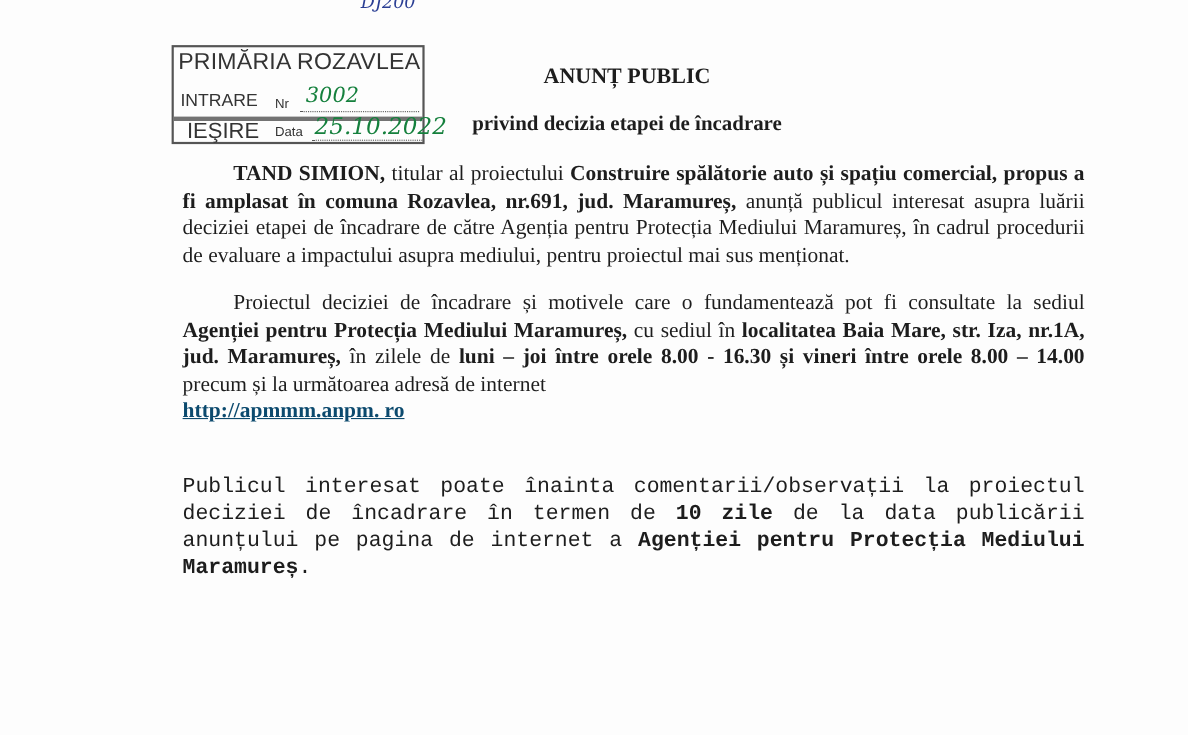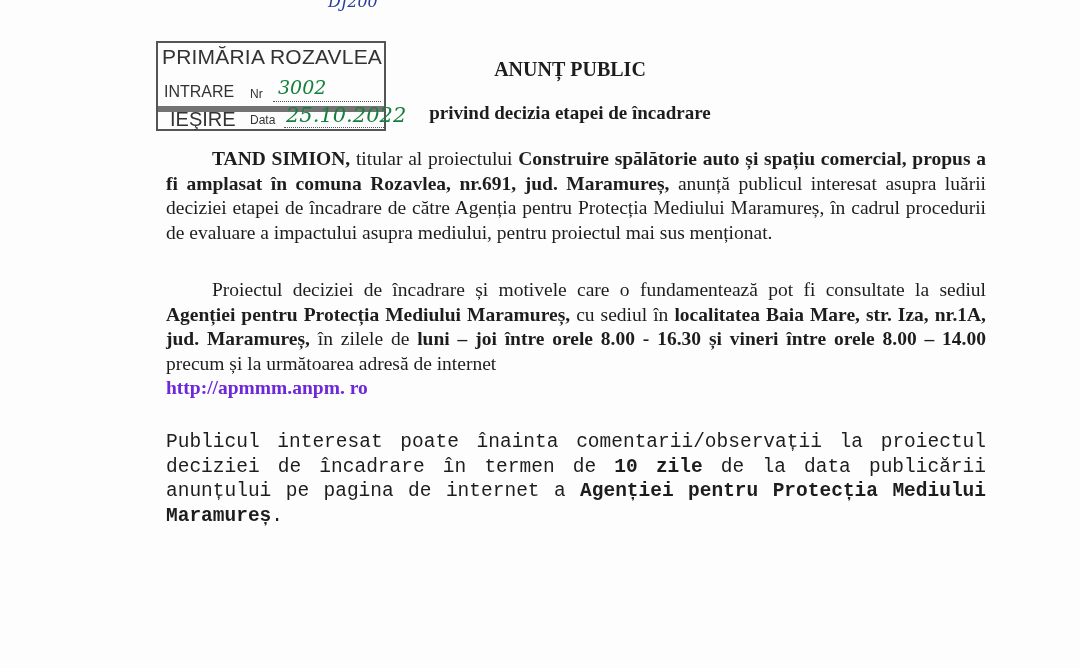--- a/index.html
+++ b/index.html
@@ -9,41 +9,41 @@
     font-family: "Liberation Serif", "DejaVu Serif", serif;
     color: #1d1d1d;
     position: relative;
   }
   .stamp {
     position: absolute; left: 156px; top: 4px; width: 230px; height: 90px;
     border: 2px solid #555; box-sizing: border-box;
     font-family: "Liberation Sans", sans-serif; color: #333; margin-top: 37px;
   }
   .stamp-title { position: absolute; left: 4px; top: 2px; font-size: 21px; letter-spacing: 0.2px; }
-  .stamp-row1 { position: absolute; left: 0; top: 38px; width: 100%; height: 25px; border-bottom: 6px solid #737373; }
+  .stamp-row1 { position: absolute; left: 0; top: 38px; width: 100%; height: 25px; border-bottom: 4px solid #737373; }
   .stamp-row2 { position: absolute; left: 0; top: 64px; width: 100%; height: 24px; }
   .stamp-lbl { position: absolute; left: 6px; top: 2px; font-size: 16px; }
   .stamp-lbl2 { position: absolute; left: 12px; top: 1px; font-size: 20px; }
   .stamp-sm { position: absolute; font-size: 12px; top: 6px; }
   .stamp-hand { position: absolute; font-family: "DejaVu Serif", serif; font-style: italic; color: #15803d; font-size: 19px; }
   .stamp-line { position: absolute; border-bottom: 1px dotted #555; }
   .handtop { position: absolute; left: 328px; top: -8px; font-family: "DejaVu Serif", serif; font-style: italic; color: #2b3f94; font-size: 16px; }
   .heading { position: absolute; left: 0; width: 1140px; text-align: center; font-weight: bold; }
   .h1 { top: 58px; font-size: 20px; }
   .h2 { top: 102px; font-size: 19px; left: 0; width: 1140px; }
   .para {
     position: absolute; left: 166px; width: 820px;
     font-size: 19.5px; line-height: 24.5px; text-align: justify;
   }
   .para b { font-weight: bold; }
   .indent { text-indent: 46px; }
   .p1 { top: 147px; }
-  .p2 { top: 278px; }
+  .p2 { top: 264px; }
   .p3 { top: 406px; font-family: Liberation Mono, monospace; }
-  .link { font-weight: bold; color: #6d28d9; margin-top: 40px; }
+  .link { font-weight: bold; text-decoration: underline; color: #0c4a6e; margin-top: 40px; }
 </style>
 </head>
 <body>
 
 <div class="stamp">
   <div class="stamp-title">PRIMĂRIA ROZAVLEA</div>
   <div class="stamp-row1">
     <span class="stamp-lbl">INTRARE</span>
     <span class="stamp-sm" style="left:92px">Nr</span>
     <span class="stamp-line" style="left:115px; top:20px; width:108px"></span>

